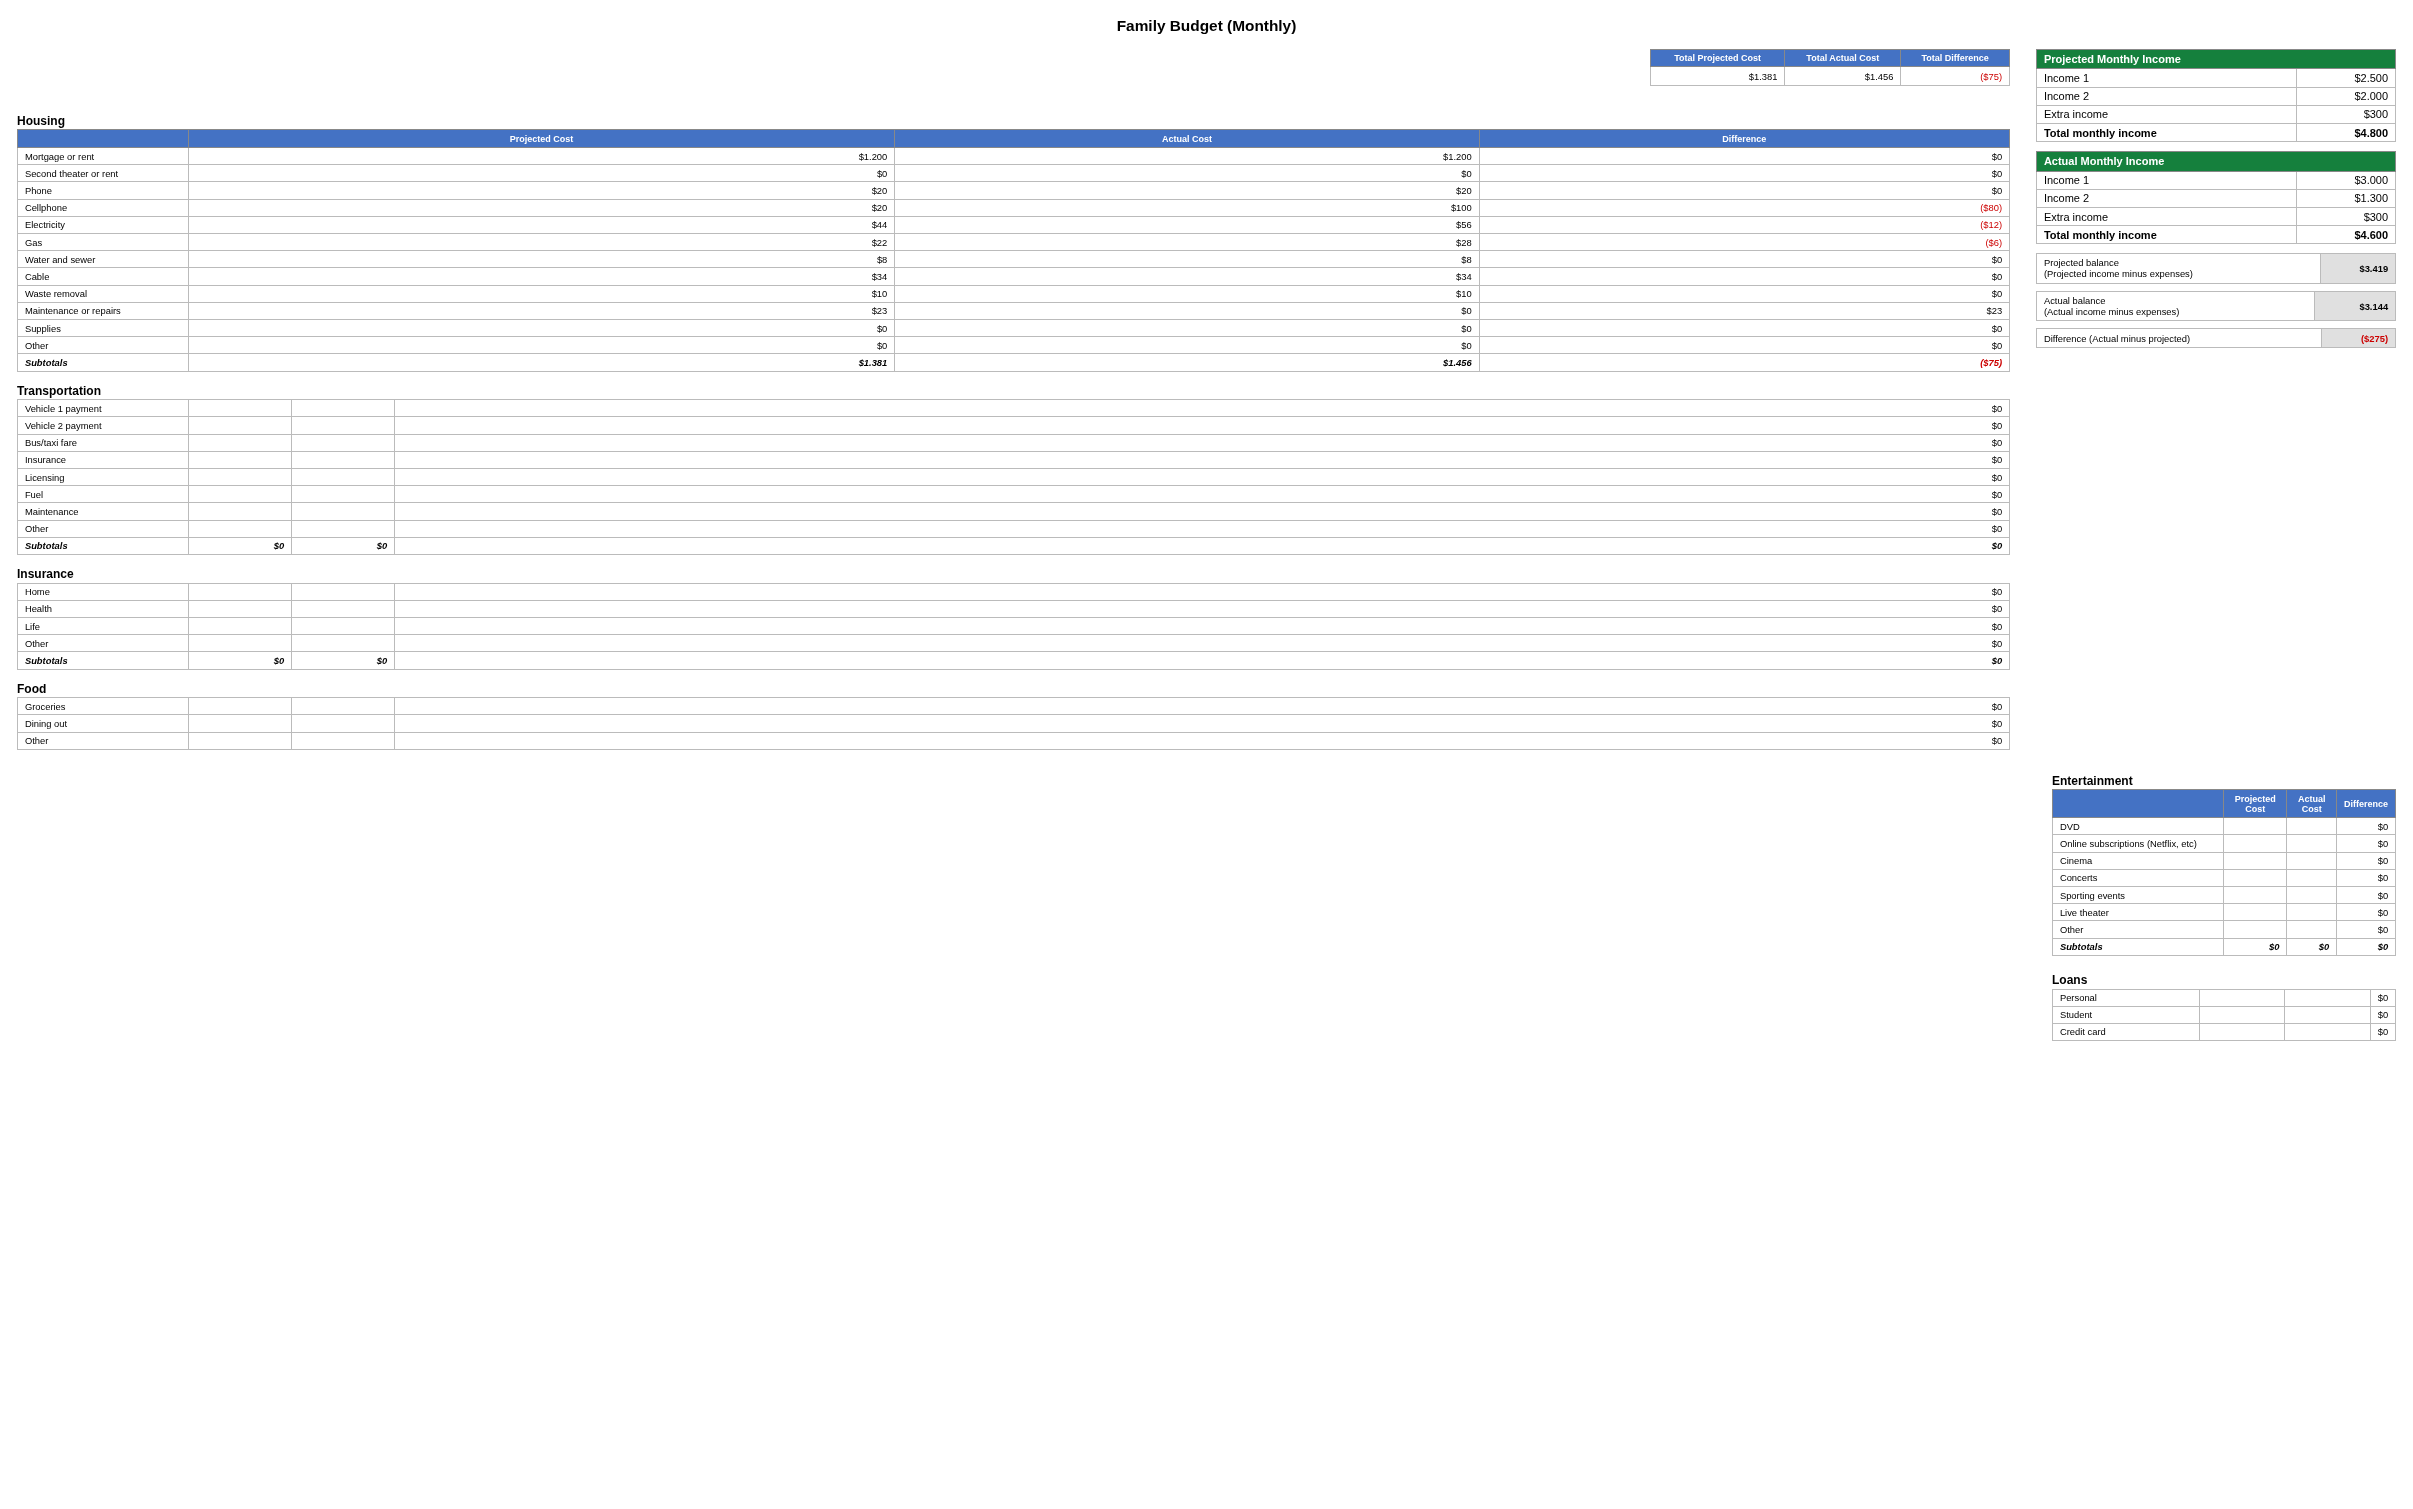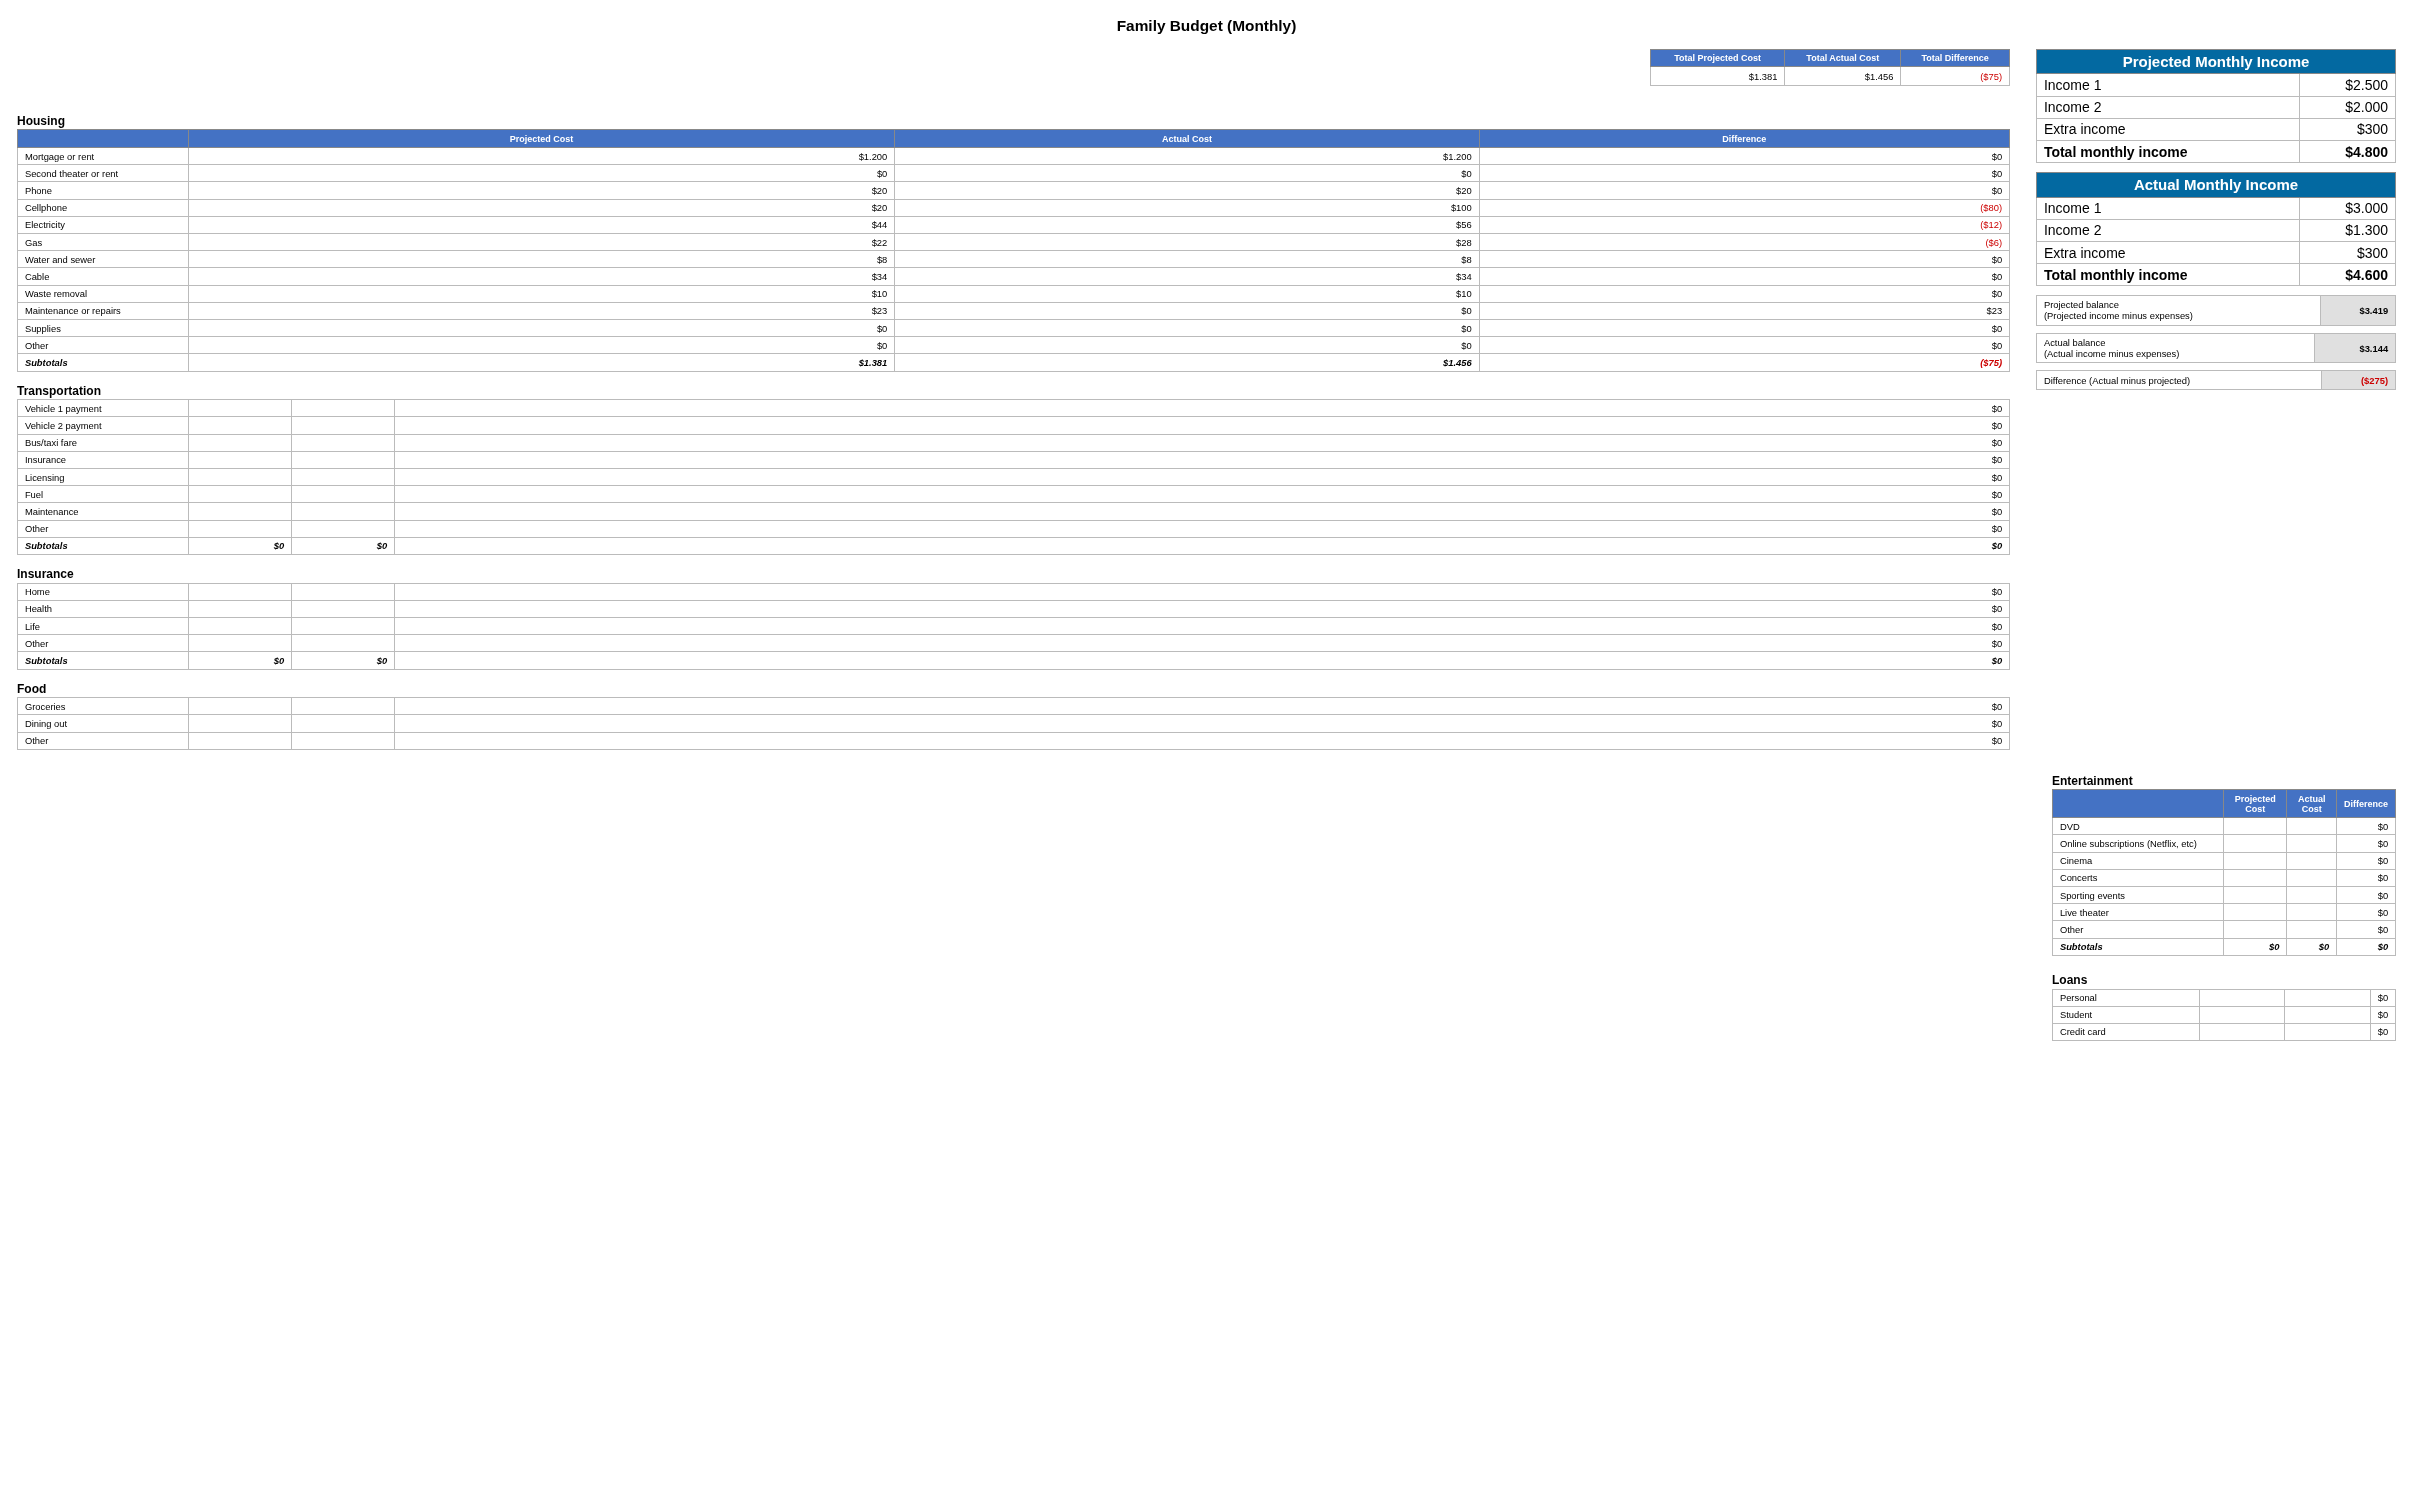--- a/index.html
+++ b/index.html
@@ -89,31 +89,31 @@
       font-style: italic;
     }
 
     
     .income-table {
       width: 100%;
       border-collapse: collapse;
       margin-bottom: 8.6px;
     }
     .income-table th {
-      background: #0369a1;
+      background: #15803d;
       color: #fff;
       padding: 3.4px 6.9px;
-      text-align: center;
+      text-align: left;
       border: 0.9px solid #888;
-      font-size: 15px;
+      font-size: 11px;
     }
     .income-table td {
       padding: 2.6px 6.9px;
       border: 0.9px solid #bbb;
-      font-size: 14px;
+      font-size: 11px;
     }
     .income-table td.num {
       text-align: right;
     }
     .income-table tr.total-row td {
       font-weight: bold;
     }
 
     
     .balance-table {

